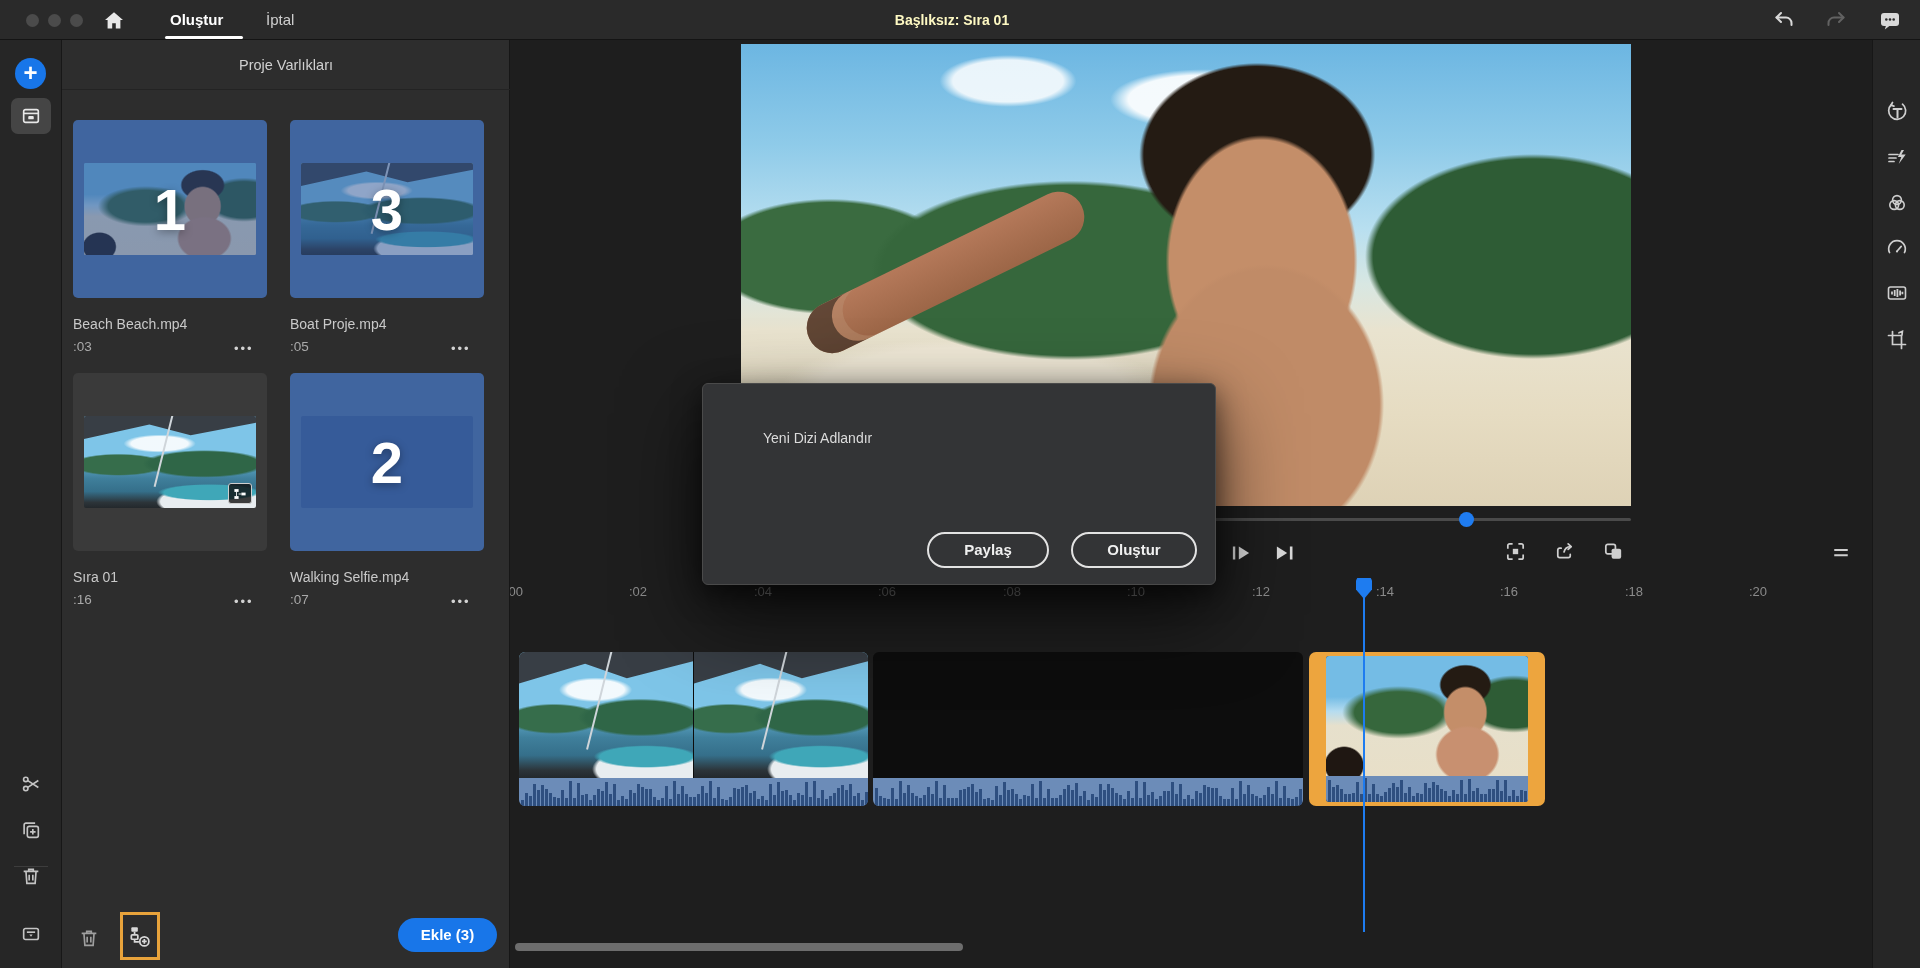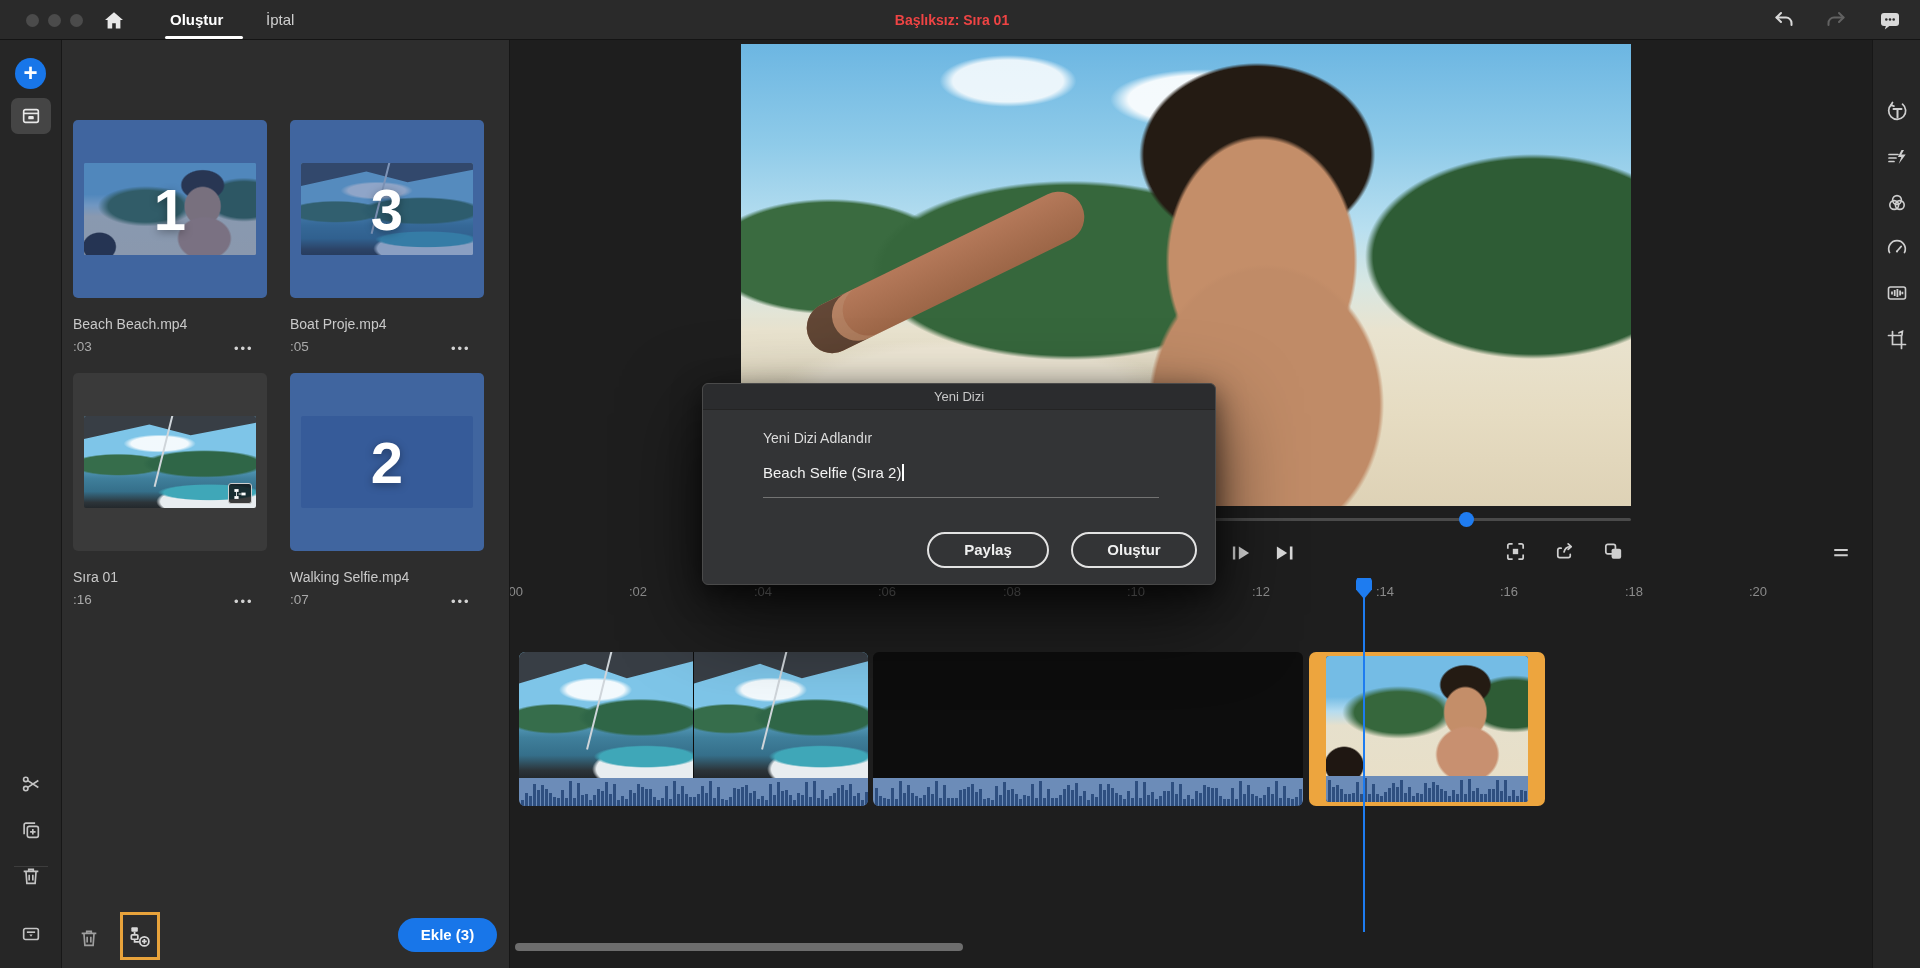--- a/index.html
+++ b/index.html
@@ -9,21 +9,21 @@
 
   
   #topbar{position:absolute;left:0;top:0;width:1920px;height:40px;background:#2a2a2a;border-bottom:1px solid #141414;z-index:60;}
   .win-dot{position:absolute;top:14px;width:13px;height:13px;border-radius:50%;background:#4b4b4b;}
   #home-btn{position:absolute;left:102px;top:9px;width:24px;height:24px;}
   .tab{position:absolute;top:0;height:40px;line-height:40px;font-size:15px;cursor:default;}
   .tab.active{color:#fff;font-weight:700;}
   .tab.inactive{color:#cfcfcf;}
   .tab-underline{position:absolute;left:165px;bottom:0;width:78px;height:3px;background:#fff;border-radius:2px;}
   #win-title{position:absolute;left:0;right:16px;top:0;height:40px;line-height:40px;text-align:center;
-             font-size:14px;font-weight:600;color:#ef4444;}
+             font-size:14px;font-weight:600;color:#fef9c3;}
   .topbar-ico{position:absolute;top:8px;width:24px;height:24px;}
 
   
   #left-rail{position:absolute;left:0;top:40px;width:62px;height:928px;background:#262626;border-right:1px solid #171717;z-index:40;}
   #add-media-btn{position:absolute;left:15px;top:18px;width:31px;height:31px;border-radius:50%;background:#1876e9;
                  color:#fff;font-size:24px;line-height:29px;text-align:center;font-weight:600;}
   #media-browser-btn{position:absolute;left:11px;top:58px;width:40px;height:36px;border-radius:7px;background:#454545;
                      display:flex;align-items:center;justify-content:center;}
   .rail-tool{position:absolute;left:14px;width:34px;height:34px;display:flex;align-items:center;justify-content:center;}
   #rail-divider{position:absolute;left:14px;top:826px;width:34px;height:1px;background:#3d3d3d;}
@@ -227,20 +227,21 @@
             <path d="M10.2 12.6h3.6L12 15z" fill="#c4c4c4" stroke="none"></path>
           </svg>
         </span>
     </div>
     <div class="rail-tool" style="top:922px">
       
     </div>
   </div>
 
   <div id="assets-panel">
+    <div id="assets-header">Proje Varlıkları</div>
 
     <div class="card selected" style="left:11px;top:80px">
       <div class="thumb tile-beach"></div>
       <div class="badge-num">1</div>
     </div>
     <div class="asset-name" style="left:11px;top:276px">Beach Beach.mp4</div>
     <div class="asset-dur" style="left:11px;top:299px">:03</div>
     <div class="more-btn" style="left:172px;top:299px"></div>
 
     <div class="card selected" style="left:228px;top:80px">
@@ -680,22 +681,18 @@
     <span class="rr-btn" style="top:288px">
       <span><svg viewBox="0 0 24 24" width="24" height="24" fill="none" stroke="#cfcfcf" stroke-width="1.7" stroke-linecap="round">
             <path d="M7.5 3.5v13h13"></path>
             <path d="M3.5 7.5h13v13"></path>
             <path d="M14 4.8l3.4-1.5-.4 3.6"></path>
           </svg></span>
     </span>
   </div>
 
   <div id="dialog">
-    <div id="dialog-titlebar">Yeni Dizi</div>
     <div id="dialog-label">Yeni Dizi Adlandır</div>
-    <div id="dialog-input">
-      <span>Beach Selfie (Sıra 2)</span><span id="caret"></span>
-    </div>
     <div class="dlg-btn" id="dlg-cancel">Paylaş</div>
     <div class="dlg-btn" id="dlg-create">Oluştur</div>
   </div>
 
 </div>
 
 </body></html>

